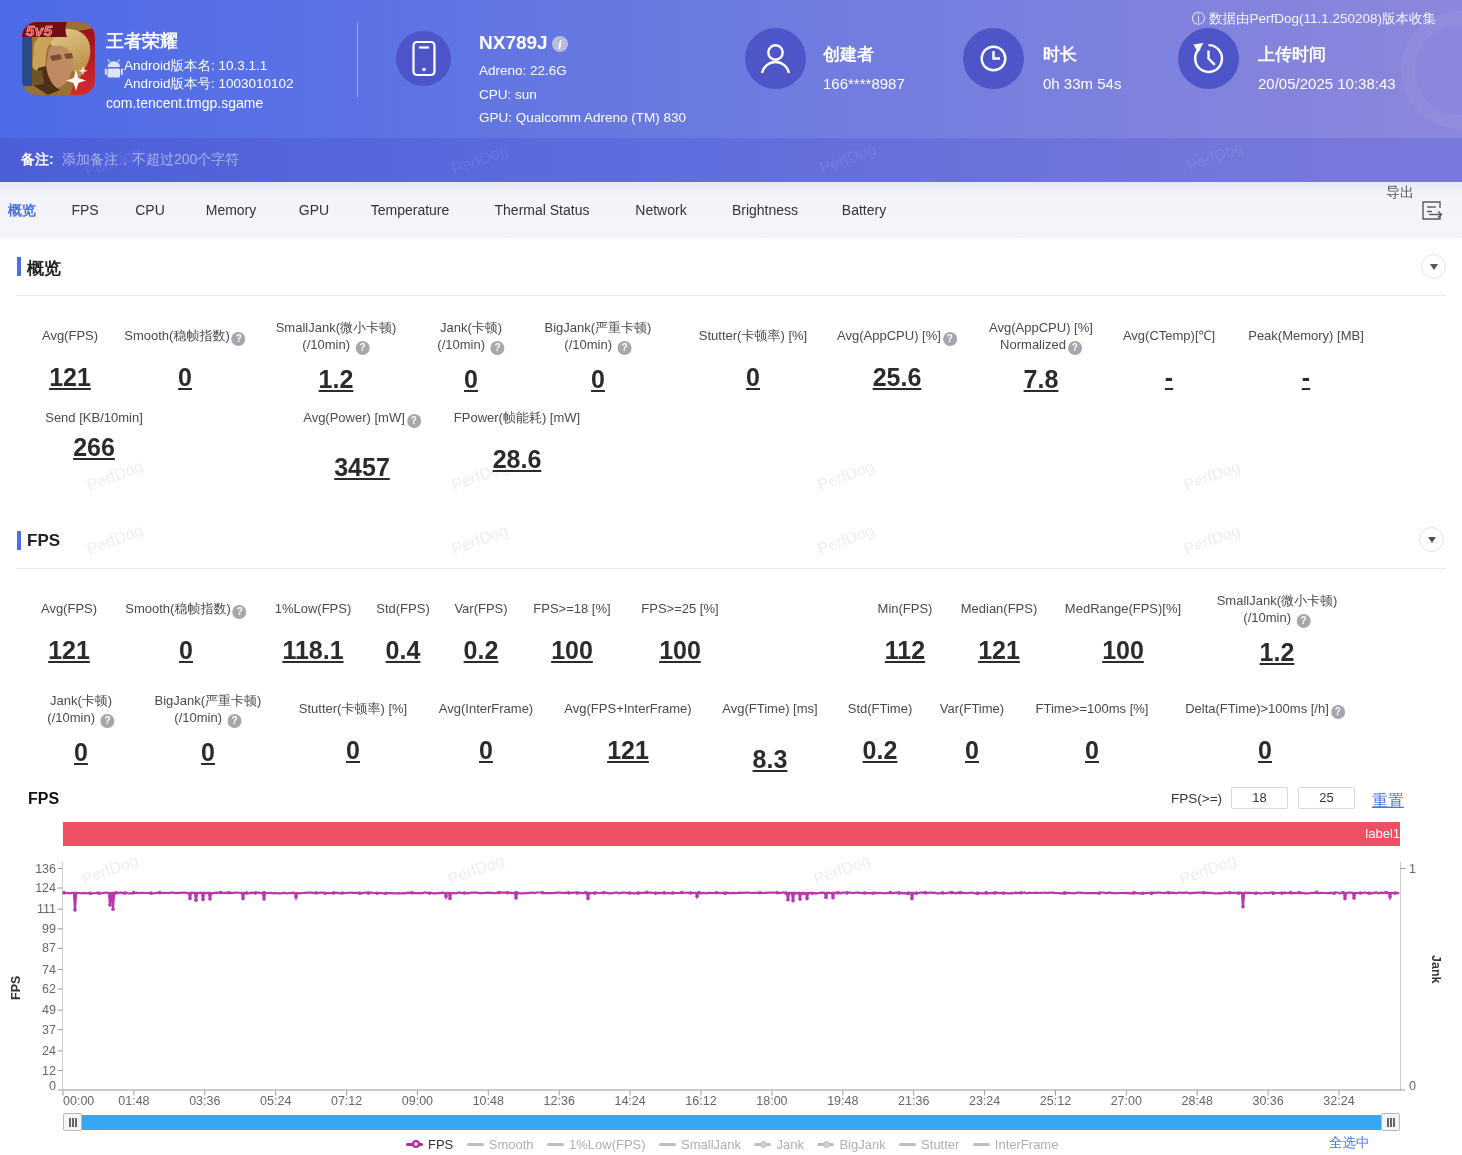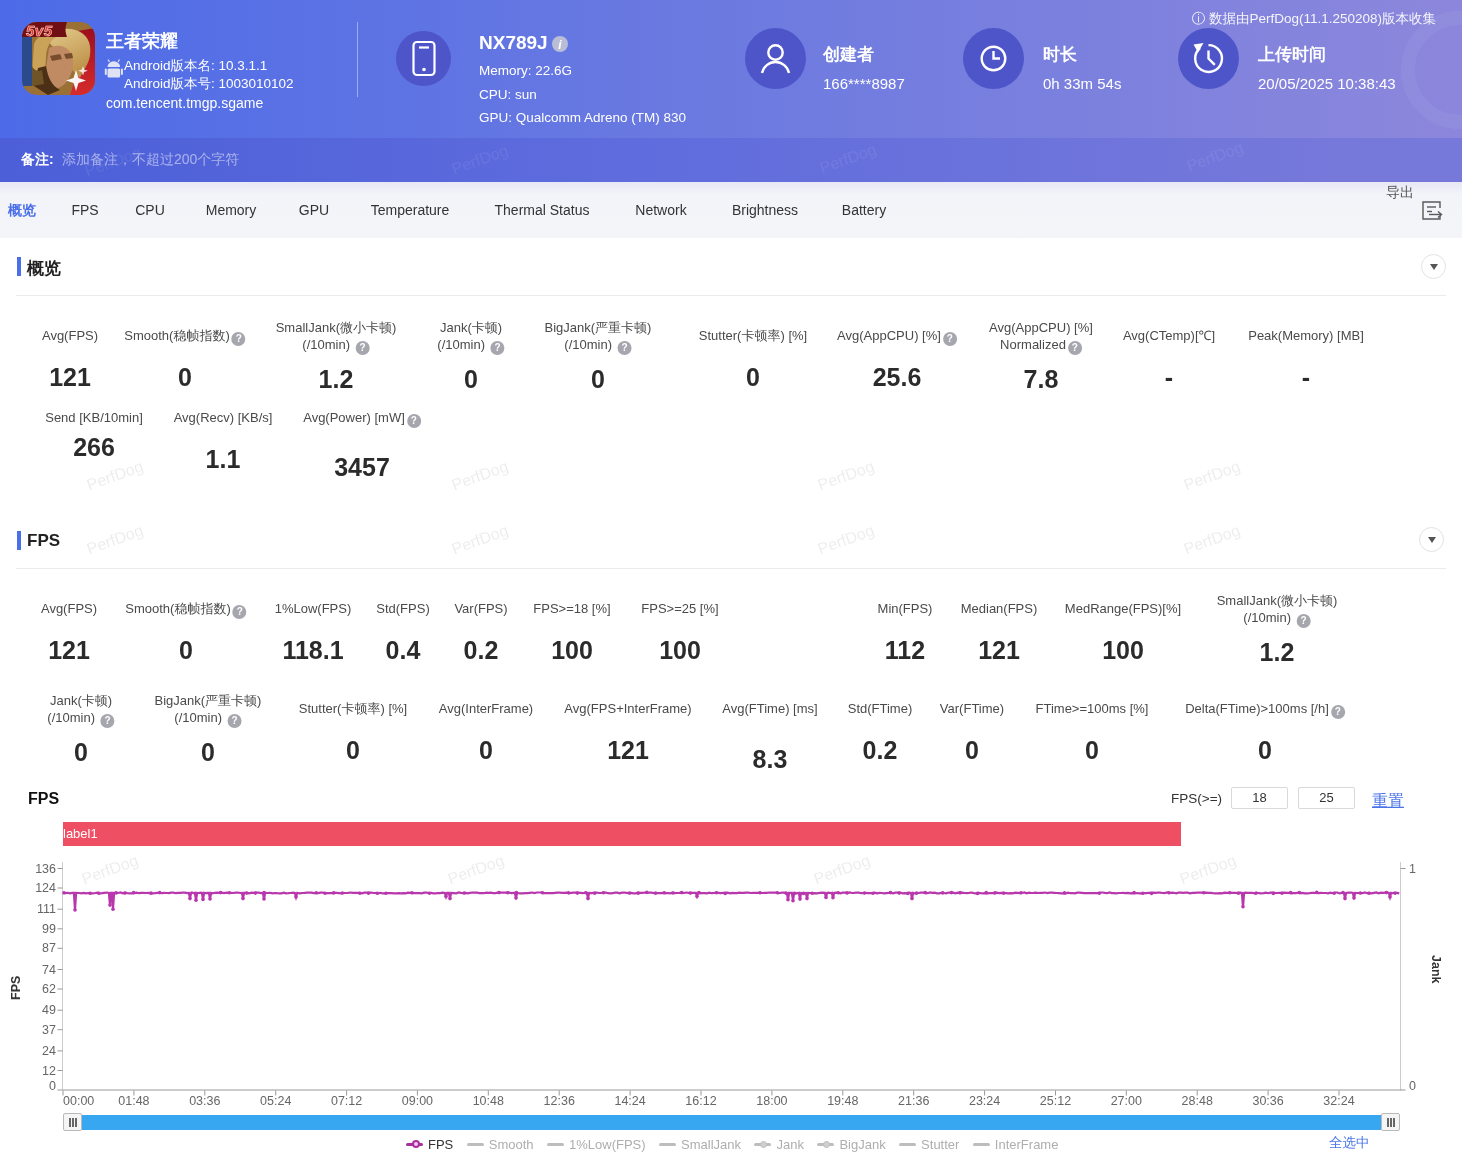--- a/index.html
+++ b/index.html
@@ -24,26 +24,26 @@
   .secbar { position:absolute; width:4px; height:19px; background:#4a6fe8; }
   .sechdr { position:absolute; font-size:17px; font-weight:bold; color:#222; }
   .collapse { position:absolute; width:25px; height:25px; border-radius:50%; background:#fff;
               border:1px solid #e2e2e8; }
   .collapse:after { content:""; position:absolute; left:7.5px; top:9px; border-left:4.5px solid transparent;
               border-right:4.5px solid transparent; border-top:6px solid #555; }
   .divline { position:absolute; left:16px; width:1430px; height:1px; background:#ebebeb; }
   .stat { position:absolute; transform:translateX(-50%); text-align:center; white-space:nowrap; }
   .slabel { font-size:13px; color:#4a4a4a; line-height:16.5px; min-height:33px; display:flex; flex-direction:column; justify-content:center; }
   .ll { display:block; white-space:nowrap; }
-  .sval { font-size:25px; font-weight:bold; color:#2b2b2b; line-height:25px; }
+  .sval { font-size:25px; font-weight:bold; color:#2b2b2b; line-height:25px;text-decoration:underline; }
   .qm { display:inline-block; margin-left:2px; width:14px; height:14px; border-radius:50%; background:#a6a6ae; color:#fff;
         font-size:10px; line-height:14px; text-align:center; font-weight:bold; vertical-align:-2px; }
   
-  #label1 { position:absolute; left:63px; top:822px; width:1118px; height:24px; background:#ee4f63;
-            color:#fff; font-size:13px; text-align:left; line-height:24px; }
+  #label1 { position:absolute; left:63px; top:822px; width:1337px; height:24px; background:#ee4f63;
+            color:#fff; font-size:13px; text-align:right; line-height:24px; }
   .inpbox { position:absolute; width:57px; height:22px; border:1px solid #d9d9d9; border-radius:2px;
             background:#fff; font-size:13px; color:#333; text-align:center; line-height:20px; }
   .bluelink { color:#4a74e8; font-size:16px; }
   .wm { position:absolute; font-size:16px; transform:translate(-50%,-50%) rotate(-20deg); white-space:nowrap; }
   .sbhandle { width:19px; height:18px; background:#f5f5f5; border:1px solid #b9b9b9; border-radius:2px; }
   .sbhandle:after { content:""; position:absolute; left:5px; top:4px; width:2px; height:9px; background:#666; box-shadow:3px 0 0 #666, 6px 0 0 #666; }
   .wmw { color:rgba(255,255,255,0.08); }
   .wmb { color:rgba(0,0,0,0.075); }
   .legitem { display:inline-flex; align-items:center; margin-right:9px; font-size:13px; color:#aeaeae; }
   .legline { display:inline-block; width:17px; height:3.5px; background:#bdbdbd; border-radius:2px; margin-right:5px; }
@@ -137,21 +137,21 @@
     </g>
   </svg>
 
   <div class="abs hlabel" style="left:106px;top:29px;font-size:18px">王者荣耀</div>
   <div class="abs hval" style="left:124px;top:57px;font-size:13.5px;line-height:18px">Android版本名: 10.3.1.1<br>Android版本号: 1003010102</div>
   <div class="abs hval" style="left:106px;top:95px;font-size:14px">com.tencent.tmgp.sgame</div>
   <div class="abs" style="left:357px;top:22px;width:1px;height:75px;background:rgba(255,255,255,0.4)"></div>
 
   <div class="hcirc" style="left:396px;top:31px;width:55px;height:55px"></div>
   <div class="abs hlabel" style="left:479px;top:32px;font-size:19px">NX789J</div>
-  <div class="abs hval" style="left:479px;top:63px;font-size:13.5px">Memory: 22.6G</div>
+  <div class="abs hval" style="left:479px;top:63px;font-size:13.5px">Adreno: 22.6G</div>
   <div class="abs hval" style="left:479px;top:87px;font-size:13.5px">CPU: sun</div>
   <div class="abs hval" style="left:479px;top:110px;font-size:13.5px">GPU: Qualcomm Adreno (TM) 830</div>
 
   <div class="hcirc" style="left:745px;top:28px;width:61px;height:61px"></div>
   <div class="abs hlabel" style="left:823px;top:43px">创建者</div>
   <div class="abs hval" style="left:823px;top:75px">166****8987</div>
 
   <div class="hcirc" style="left:963px;top:28px;width:61px;height:61px"></div>
   <div class="abs hlabel" style="left:1043px;top:43px">时长</div>
   <div class="abs hval" style="left:1043px;top:75px">0h 33m 54s</div>
@@ -246,31 +246,31 @@
         <span class="ll">Peak(Memory) [MB]</span>
       </div>
       <div class="sval" style="margin-top:12px">-</div>
     </div>
   <div class="stat" style="left:94px;top:402px">
       <div class="slabel">
         <span class="ll">Send [KB/10min]</span>
       </div>
       <div class="sval" style="margin-top:0">266</div>
     </div>
-  <div class="stat" style="left:223px;top:402px">
-      <div class="slabel">
-        <span class="ll">Avg(Recv) [KB/s]</span>
-      </div>
-      <div class="sval" style="margin-top:12px">1.1</div>
-    </div>
   <div class="stat" style="left:362px;top:402px">
       <div class="slabel">
         <span class="ll">Avg(Power) [mW]<span class="qm">?</span></span>
       </div>
       <div class="sval" style="margin-top:20px">3457</div>
+    </div>
+  <div class="stat" style="left:517px;top:402px">
+      <div class="slabel">
+        <span class="ll">FPower(帧能耗) [mW]</span>
+      </div>
+      <div class="sval" style="margin-top:12px">28.6</div>
     </div>
 
   <div class="secbar" style="left:17px;top:531px"></div>
   <div class="sechdr" style="left:27px;top:531px">FPS</div>
   <div class="collapse" style="left:1419px;top:527px"></div>
   <div class="divline" style="top:568px"></div>
 
   <div class="stat" style="left:69px;top:593px">
       <div class="slabel">
         <span class="ll">Avg(FPS)</span>

